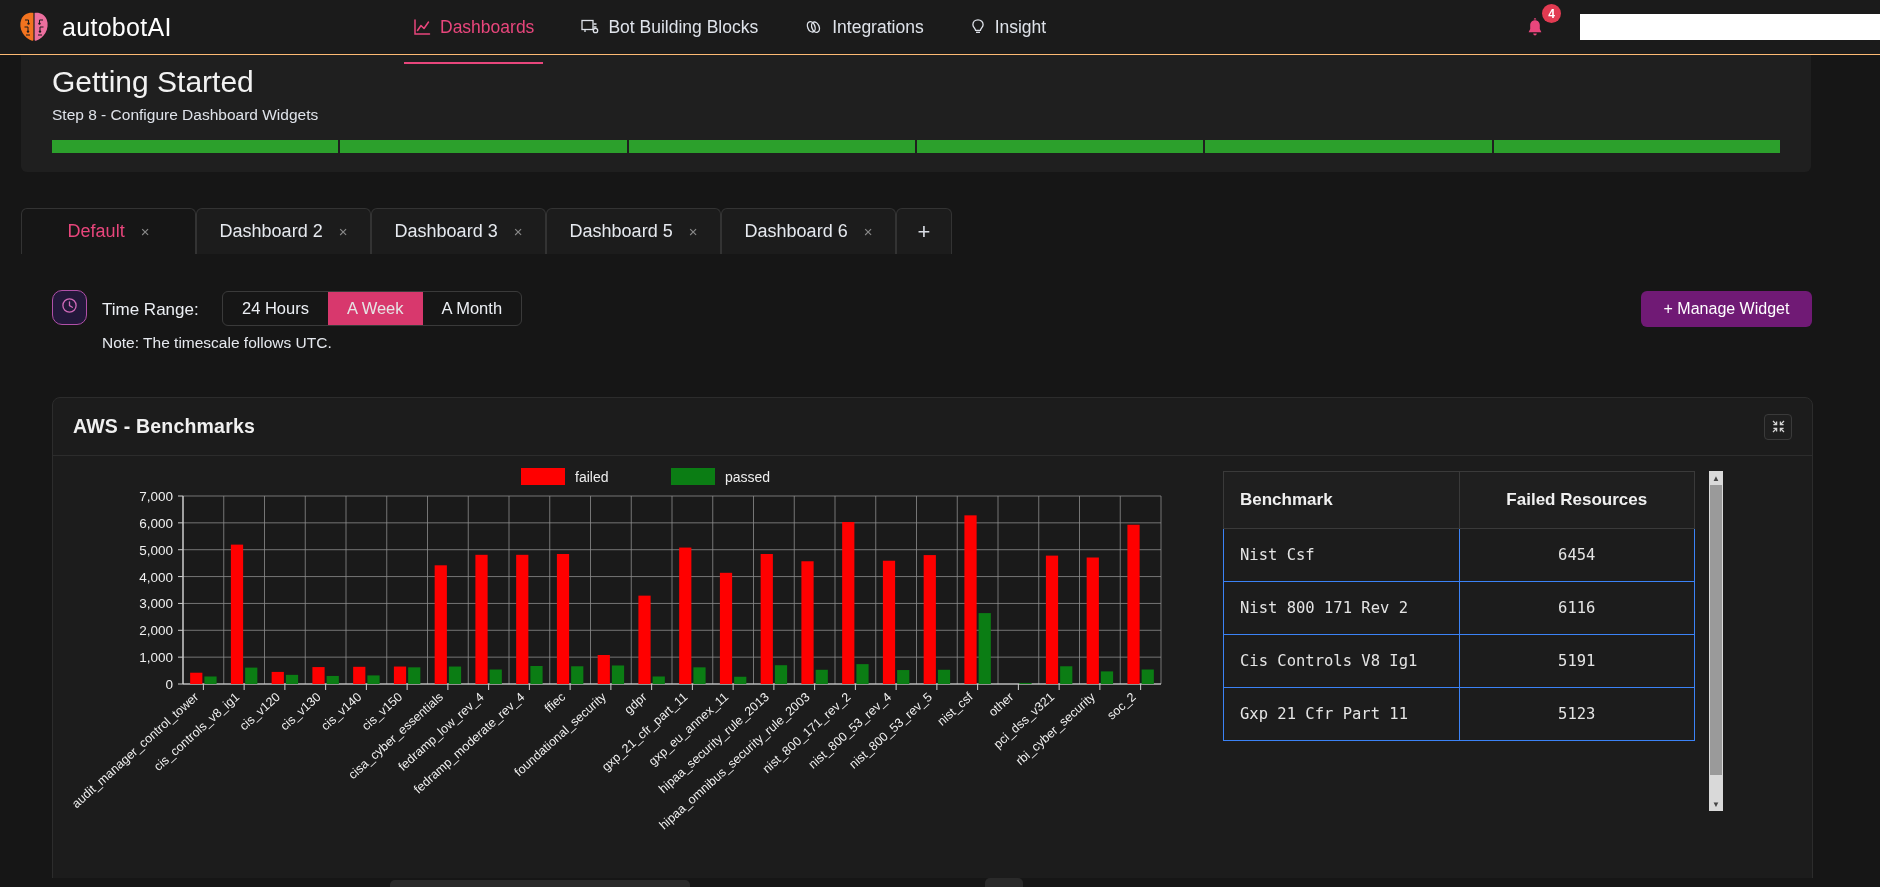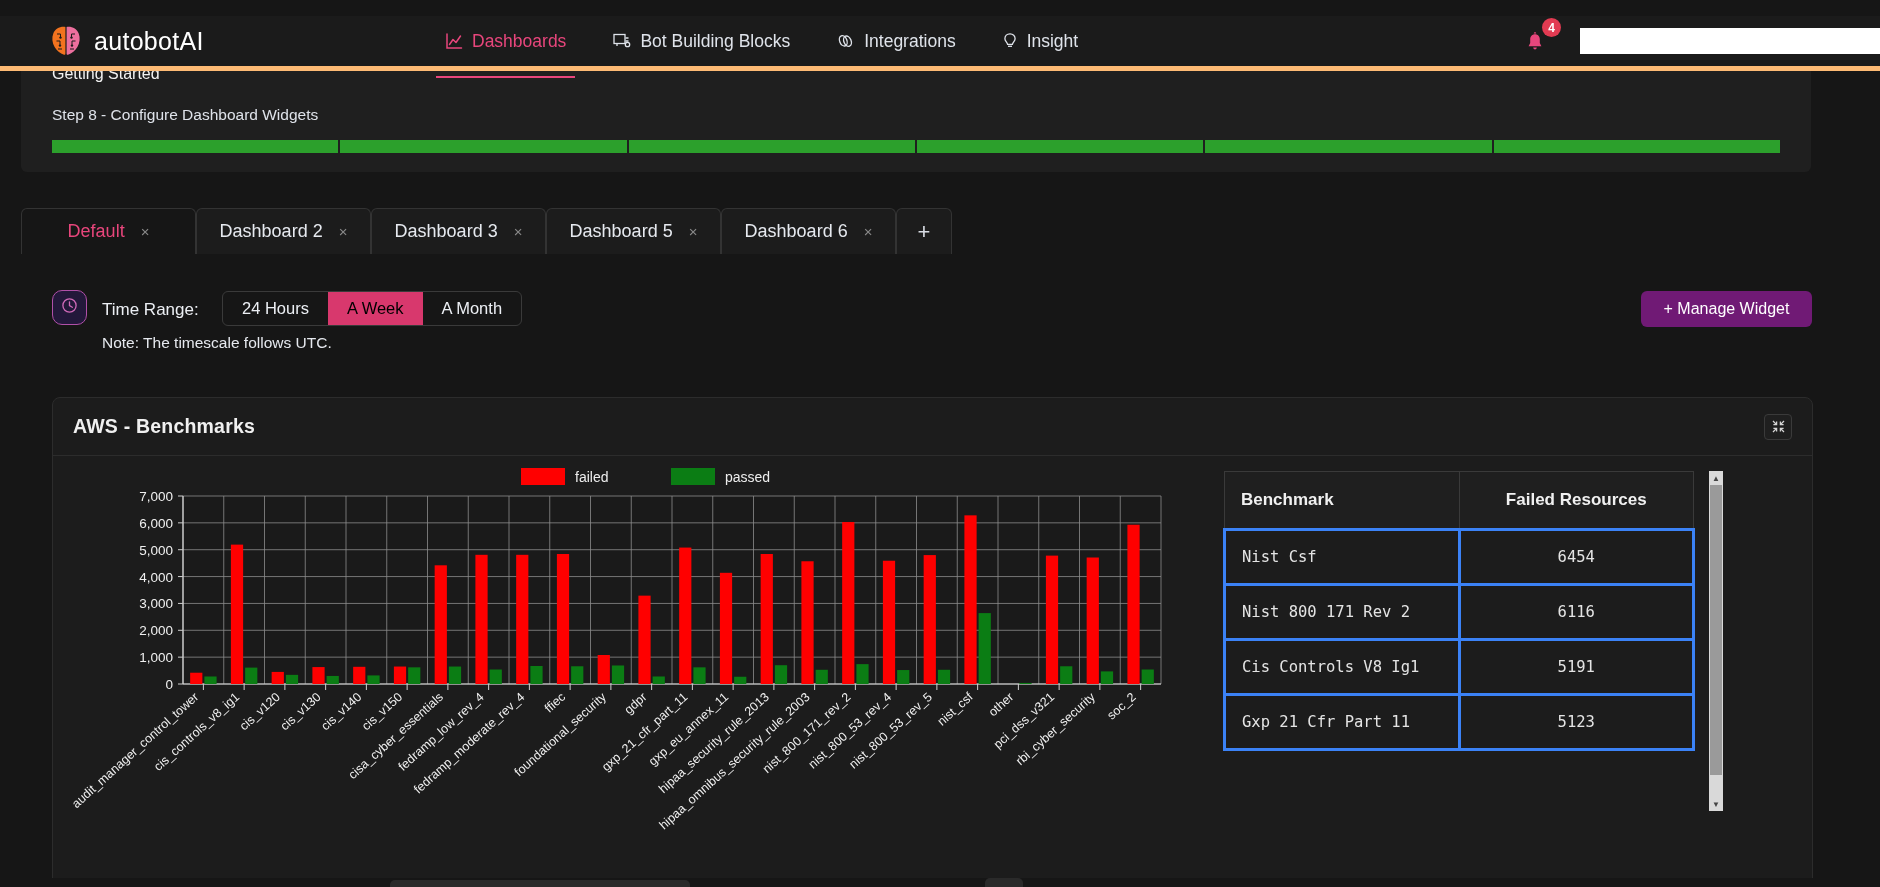--- a/index.html
+++ b/index.html
@@ -6,26 +6,25 @@
   html, body {
     width: 1880px; height: 887px;
     background: #161616;
     font-family: "Liberation Sans", sans-serif;
     overflow: hidden;
   }
   body { position: relative; color: #e8e8e8; }
 
   
   #topnav {
-    position: absolute; left: 0; top: 16px; width: 1880px; height: 55px;
+    position: absolute; left: 0; top: 0; width: 1880px; height: 55px;
     background: #1b1b1b;
     display: flex; align-items: center;
-    border-bottom: 5px solid #fdba74;
+    border-bottom: 1px solid #fdba74;
     z-index: 30;
-    padding-left: 32px;
   }
   #brand { display: flex; align-items: center; gap: 11px; padding-left: 17px; width: 330px; }
   .brain-logo { width: 34px; height: 34px; position: relative; flex: none; }
   .brand-text { font-size: 25px; letter-spacing: .3px; color: #fff; font-weight: 400; }
 
   #navitems { display: flex; align-items: center; gap: 0px; height: 55px; margin-left: 60px; }
   .navitem {
     display: flex; align-items: center; gap: 9px;
     height: 73px; padding: 0 23px;
     font-size: 17.5px; color: #dfe3ea; cursor: pointer;
@@ -50,21 +49,21 @@
   #search-box {
     width: 300px; height: 26px; background: #fff; border: 0;
     margin-left: 18px; margin-right: 0px;
   }
 
   
   #gs-card {
     position: absolute; left: 21px; top: 55px; width: 1790px; height: 117px;
     background: #1f1f1f; border-radius: 0 0 6px 6px;
   }
-  #gs-title { position: absolute; left: 31px; top: 10px; font-size: 16px; color: #f2f2f2; font-weight: 400; }
+  #gs-title { position: absolute; left: 31px; top: 10px; font-size: 30px; color: #f2f2f2; font-weight: 400; }
   #gs-sub { position: absolute; left: 31px; top: 51px; font-size: 15.5px; color: #dfe3ea; }
   #gs-bars { position: absolute; left: 31px; top: 85px; width: 1728px; display: flex; gap: 2px; }
   .gs-bar { height: 13px; background: #2ca02c; flex: 1; }
 
   
   #tabbar {
     position: absolute; left: 21px; top: 207px; width: 1790px; height: 47px;
     display: flex; align-items: flex-end;
   }
   .tab {
@@ -93,21 +92,21 @@
   }
   #tr-label { position: absolute; left: 102px; top: 300px; font-size: 17px; color: #eceff4; }
   #tr-group {
     position: absolute; left: 222px; top: 291px; height: 35px;
     border: 1px solid #3a3a3a; border-radius: 6px; display: flex; overflow: hidden;
   }
   .tr-btn {
     padding: 0 19px; height: 33px; display: flex; align-items: center; justify-content: center;
     font-size: 16.5px; color: #eceff4; cursor: pointer; background: transparent;
   }
-  .tr-btn.active { background: #d8386d; color: #000000; }
+  .tr-btn.active { background: #d8386d; color: #e5e5e5; }
   #tr-note { position: absolute; left: 102px; top: 334px; font-size: 15.5px; color: #e6e9ef; }
   #manage-widget {
     position: absolute; left: 1641px; top: 291px; width: 171px; height: 36px;
     background: #701a75; border-radius: 6px; color: #fff; border: 0;
     font-size: 16px; font-family: inherit; cursor: pointer;
   }
 
   
   #widget {
     position: absolute; left: 52px; top: 397px; width: 1761px; height: 500px;
@@ -135,21 +134,21 @@
     position: relative; overflow: hidden; height: 340px;
   }
   table { border-collapse: collapse; width: 472px; table-layout: fixed; }
   th {
     text-align: left; font-size: 17px; color: #f0f0f0; font-weight: 700;
     padding: 18px 16px; border: 1px solid #3a3a3a; background: #1f1f1f;
   }
   th.num { text-align: center; }
   td {
     font-size: 15.5px; color: #e4e4e4; padding: 17px 16px;
-    border: 3px solid #3b82f6; font-family: "DejaVu Sans Mono", monospace;
+    border: 1px solid #3b82f6; font-family: "DejaVu Sans Mono", monospace;
   }
   td.num { text-align: center; }
   #tbl-scroll {
     position: absolute; right: 0; top: 0; width: 14px; height: 340px; background: #d9d9d9;
     cursor: pointer;
   }
   #tbl-thumb { position: absolute; left: 1px; top: 14px; width: 12px; height: 290px; background: #9a9a9a; }
   .sb-arrow { position: absolute; left: 0; width: 14px; height: 14px;
     display: flex; align-items: center; justify-content: center; font-size: 8px; color: #444; }
 

